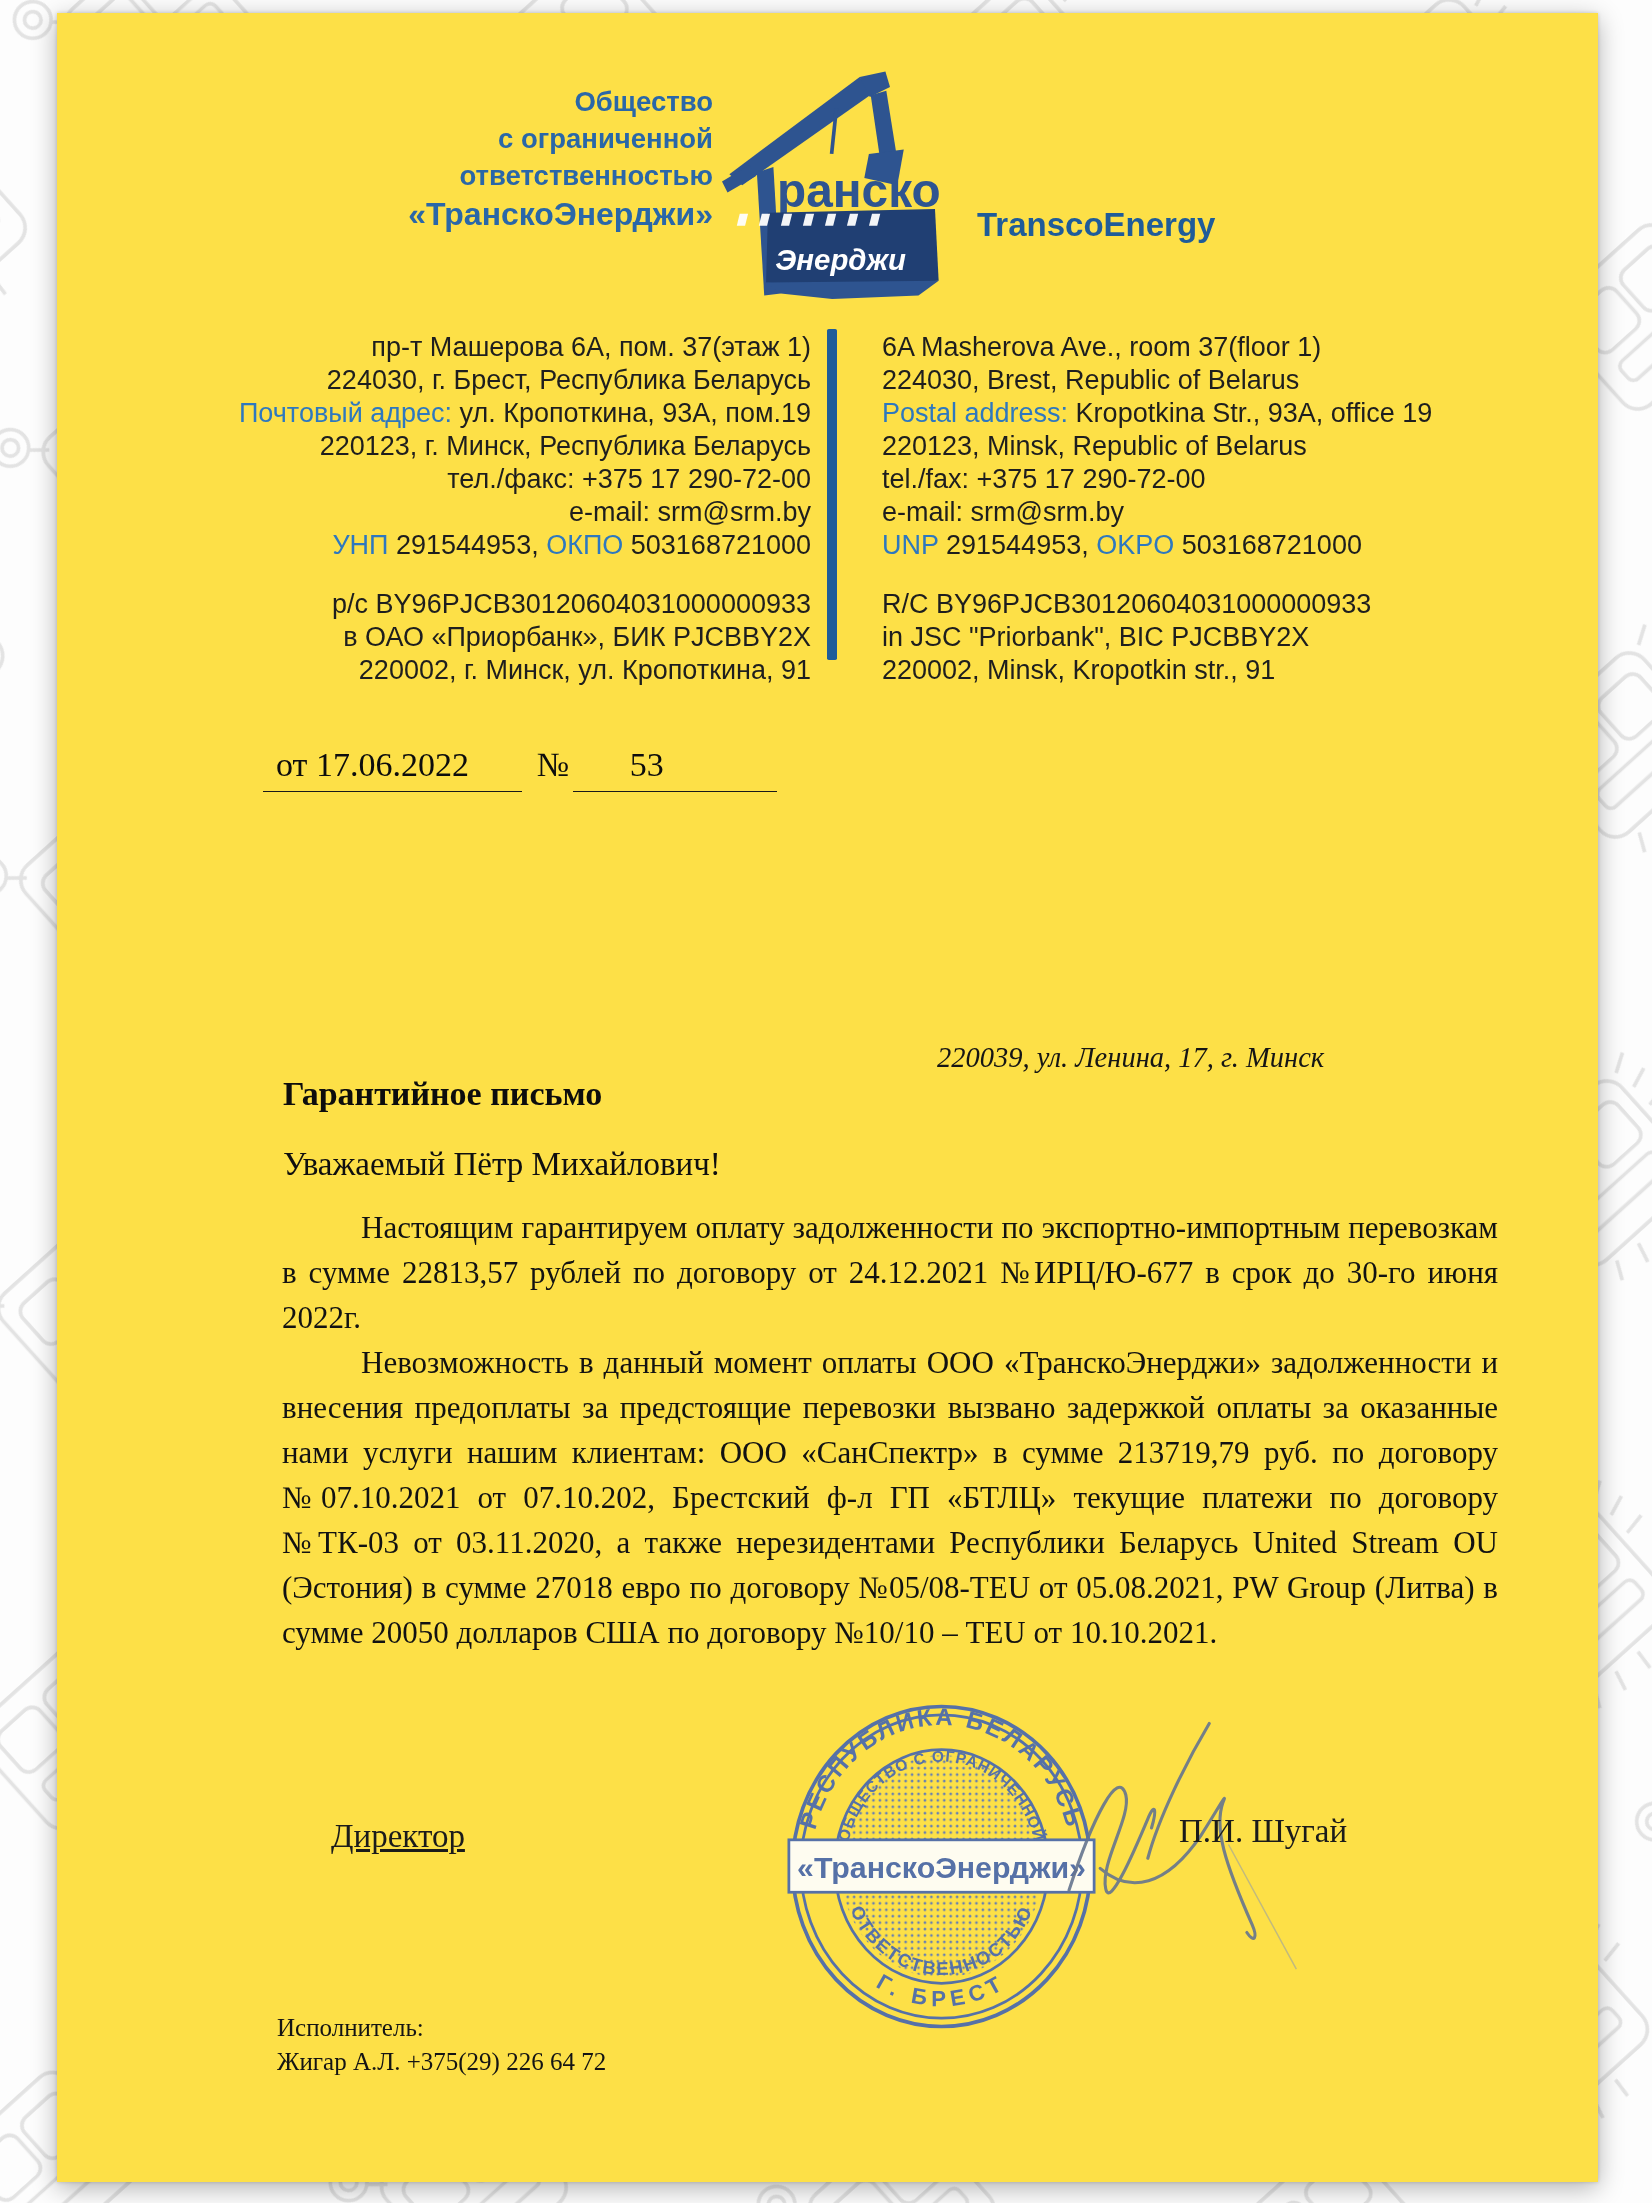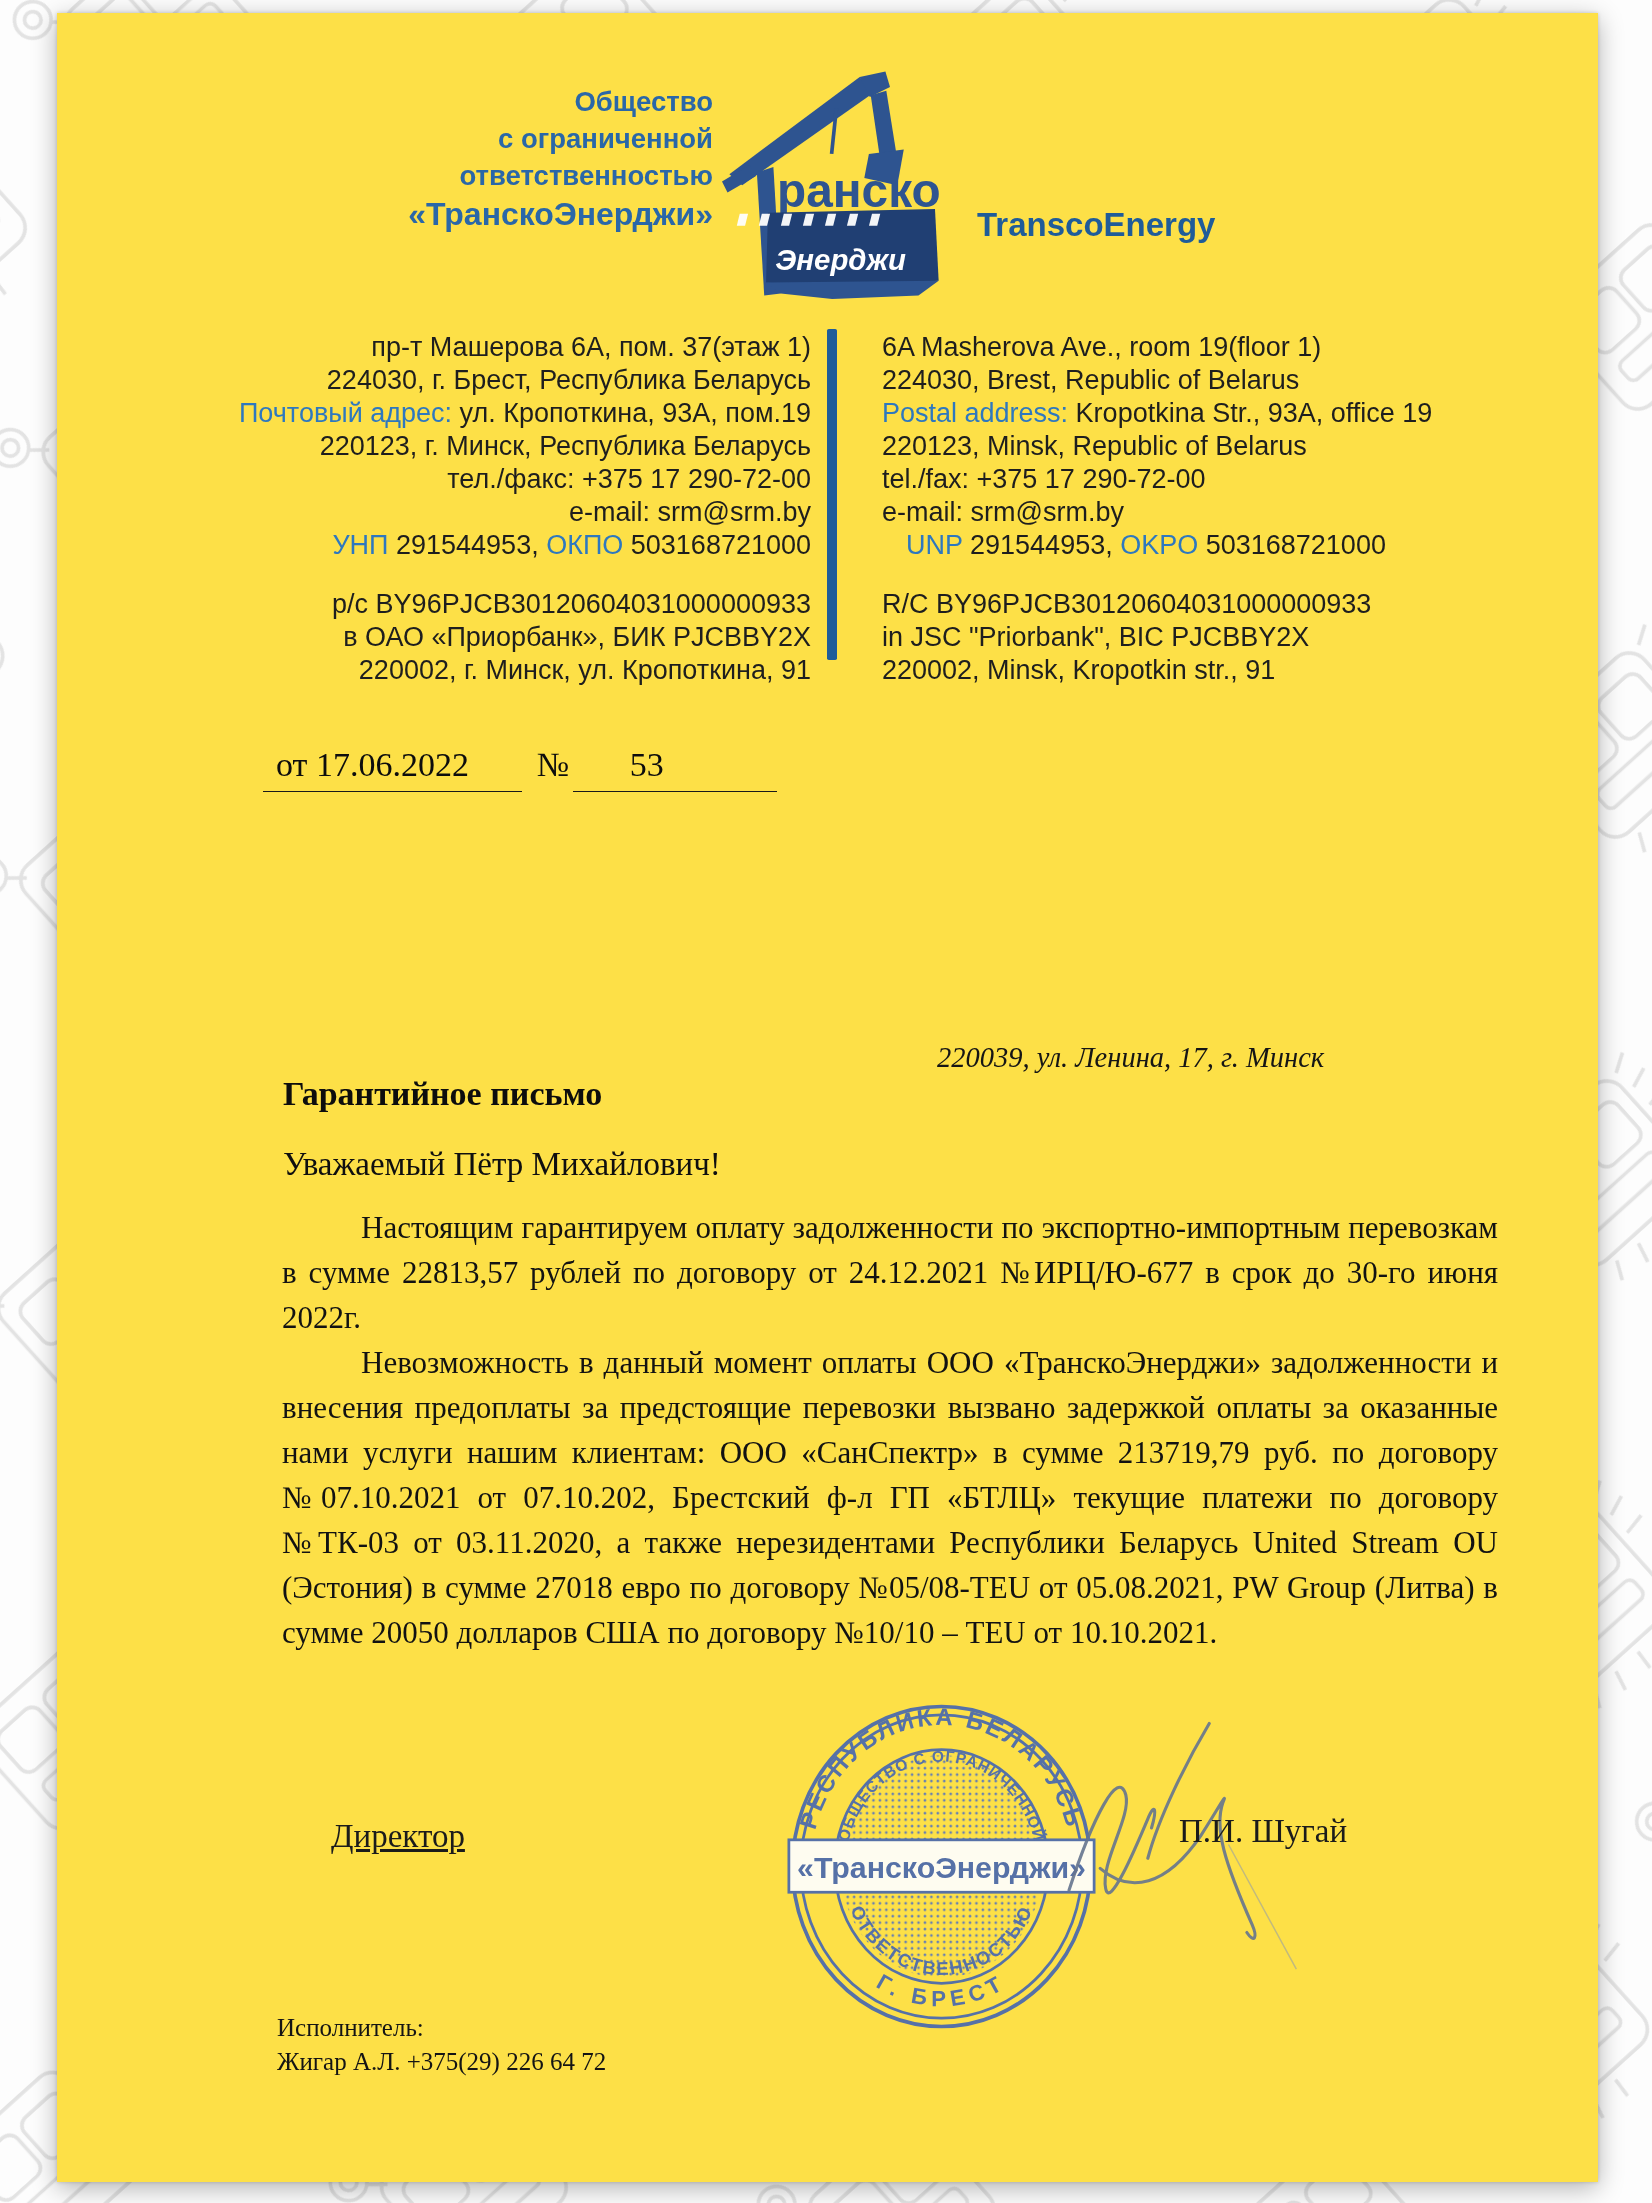--- a/index.html
+++ b/index.html
@@ -158,27 +158,27 @@
       <div class="line"><span>e-mail: srm@srm.by</span></div>
       <div class="line"><span style="color: var(--label); text-align: center;">УНП</span><span> 291544953, </span><span style="color: var(--label);">ОКПО</span><span> 503168721000</span></div>
     </div>
   <div class="addr bank-ru">
       <div class="line"><span>р/с BY96PJCB30120604031000000933</span></div>
       <div class="line"><span>в ОАО «Приорбанк», БИК PJCBBY2X</span></div>
       <div class="line"><span>220002, г. Минск, ул. Кропоткина, 91</span></div>
     </div>
   <div class="divider"></div>
   <div class="addr addr-en">
-      <div class="line"><span>6A Masherova Ave., room 19(floor 1)</span></div>
+      <div class="line"><span>6A Masherova Ave., room 37(floor 1)</span></div>
       <div class="line"><span>224030, Brest, Republic of Belarus</span></div>
       <div class="line"><span style="color: var(--label);">Postal address:</span><span> Kropotkina Str., 93A, office 19</span></div>
       <div class="line"><span>220123, Minsk, Republic of Belarus</span></div>
       <div class="line"><span>tel./fax: +375 17 290-72-00</span></div>
       <div class="line"><span>e-mail: srm@srm.by</span></div>
-      <div class="line"><span style="color: var(--label); margin-left: 24px;">UNP</span><span> 291544953, </span><span style="color: var(--label);">OKPO</span><span> 503168721000</span></div>
+      <div class="line"><span style="color: var(--label);">UNP</span><span> 291544953, </span><span style="color: var(--label);">OKPO</span><span> 503168721000</span></div>
     </div>
   <div class="addr bank-en">
       <div class="line"><span>R/C BY96PJCB30120604031000000933</span></div>
       <div class="line"><span>in JSC "Priorbank", BIC PJCBBY2X</span></div>
       <div class="line"><span>220002, Minsk, Kropotkin str., 91</span></div>
     </div>
 
   <div class="refline">
     <span class="u1">от 17.06.2022</span><span class="no">№</span><span class="u2">53</span>
   </div>

